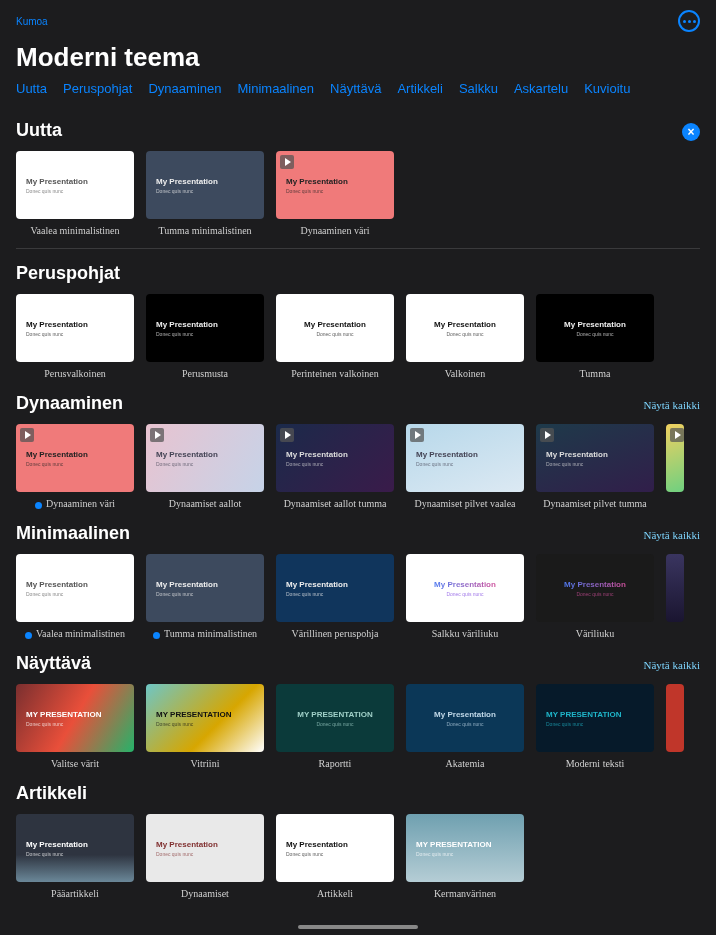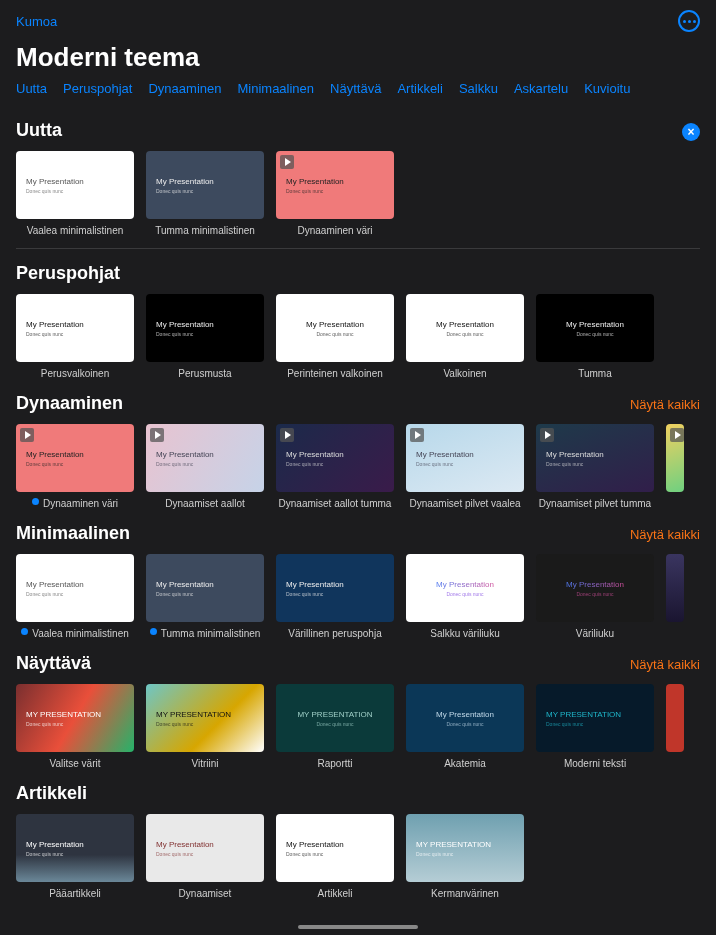--- a/index.html
+++ b/index.html
@@ -13,21 +13,21 @@
     position: relative;
   }
   .topbar {
     display: flex;
     justify-content: space-between;
     align-items: center;
     padding: 10px 16px 4px 16px;
   }
   .topbar .cancel {
     color: #0a84ff;
-    font-size: 13px;
+    font-size: 10px;
     cursor: pointer;
   }
   .topbar .more {
     width: 22px;
     height: 22px;
     border: 2px solid #0a84ff;
     border-radius: 50%;
     display: flex;
     align-items: center;
     justify-content: center;
@@ -64,23 +64,24 @@
     display:flex;
     justify-content: space-between;
     align-items: baseline;
     padding: 6px 16px 10px 0;
   }
   .section-head h2 {
     font-size: 18px;
     font-weight: 700;
   }
   .section-head .showall {
-    font-size: 13px;
-    color: #f97316;
+    font-size: 11px;
+    color: #7dd3fc;
     cursor: pointer;
+    font-family: Liberation Serif, serif;
   }
   .section-head .close-dot {
     width: 18px; height:18px; background:#0a84ff; border-radius:50%;
     display:flex; align-items:center; justify-content:center;
     font-size:12px; line-height:1; font-weight:bold; cursor:pointer;
   }
   .row {
     display:flex;
     gap: 12px;
     overflow-x: hidden;
@@ -94,41 +95,42 @@
     height: 68px;
     border-radius: 4px;
     display: flex;
     flex-direction: column;
     justify-content: center;
     padding: 6px 10px;
     position: relative;
     cursor: pointer;
     overflow:hidden;
   }
-  .thumb .h1 { font-size: 8px; font-weight:400; }
+  .thumb .h1 { font-size: 8px; font-weight:700; }
   .thumb .h2 { font-size: 5px; opacity:.7; margin-top:2px; }
   .thumb.center { align-items: center; text-align:center; }
   .thumb.left { align-items: flex-start; text-align:left; }
   .playbadge {
     position:absolute; top:4px; left:4px;
     width:14px; height:14px; background:#555b; border-radius:2px;
     display:flex;align-items:center;justify-content:center;
   }
   .playbadge::after {
     content:""; border-left:6px solid #fff; border-top:4px solid transparent; border-bottom:4px solid transparent;
     margin-left:1px;
   }
   .caption {
     font-size: 10px;
     color: #d0d0d0;
     margin-top: 6px;
     display:flex;
-    align-items:flex-start;
+    align-items:flex-end;
     justify-content:center;
     gap:4px;
+    font-family:Liberation Serif, serif;
   }
   .caption .dot {
     width:7px;height:7px;background:#0a84ff;border-radius:50%;
     flex:0 0 auto;
   }
   hr.sep { border:none; border-top:1px solid #3a3a3c; margin:12px 16px 4px 0; }
   .home-indicator {
     position:absolute; bottom:6px; left:50%; transform:translateX(-50%);
     width:120px;height:4px;background:#888;border-radius:3px;
   }

